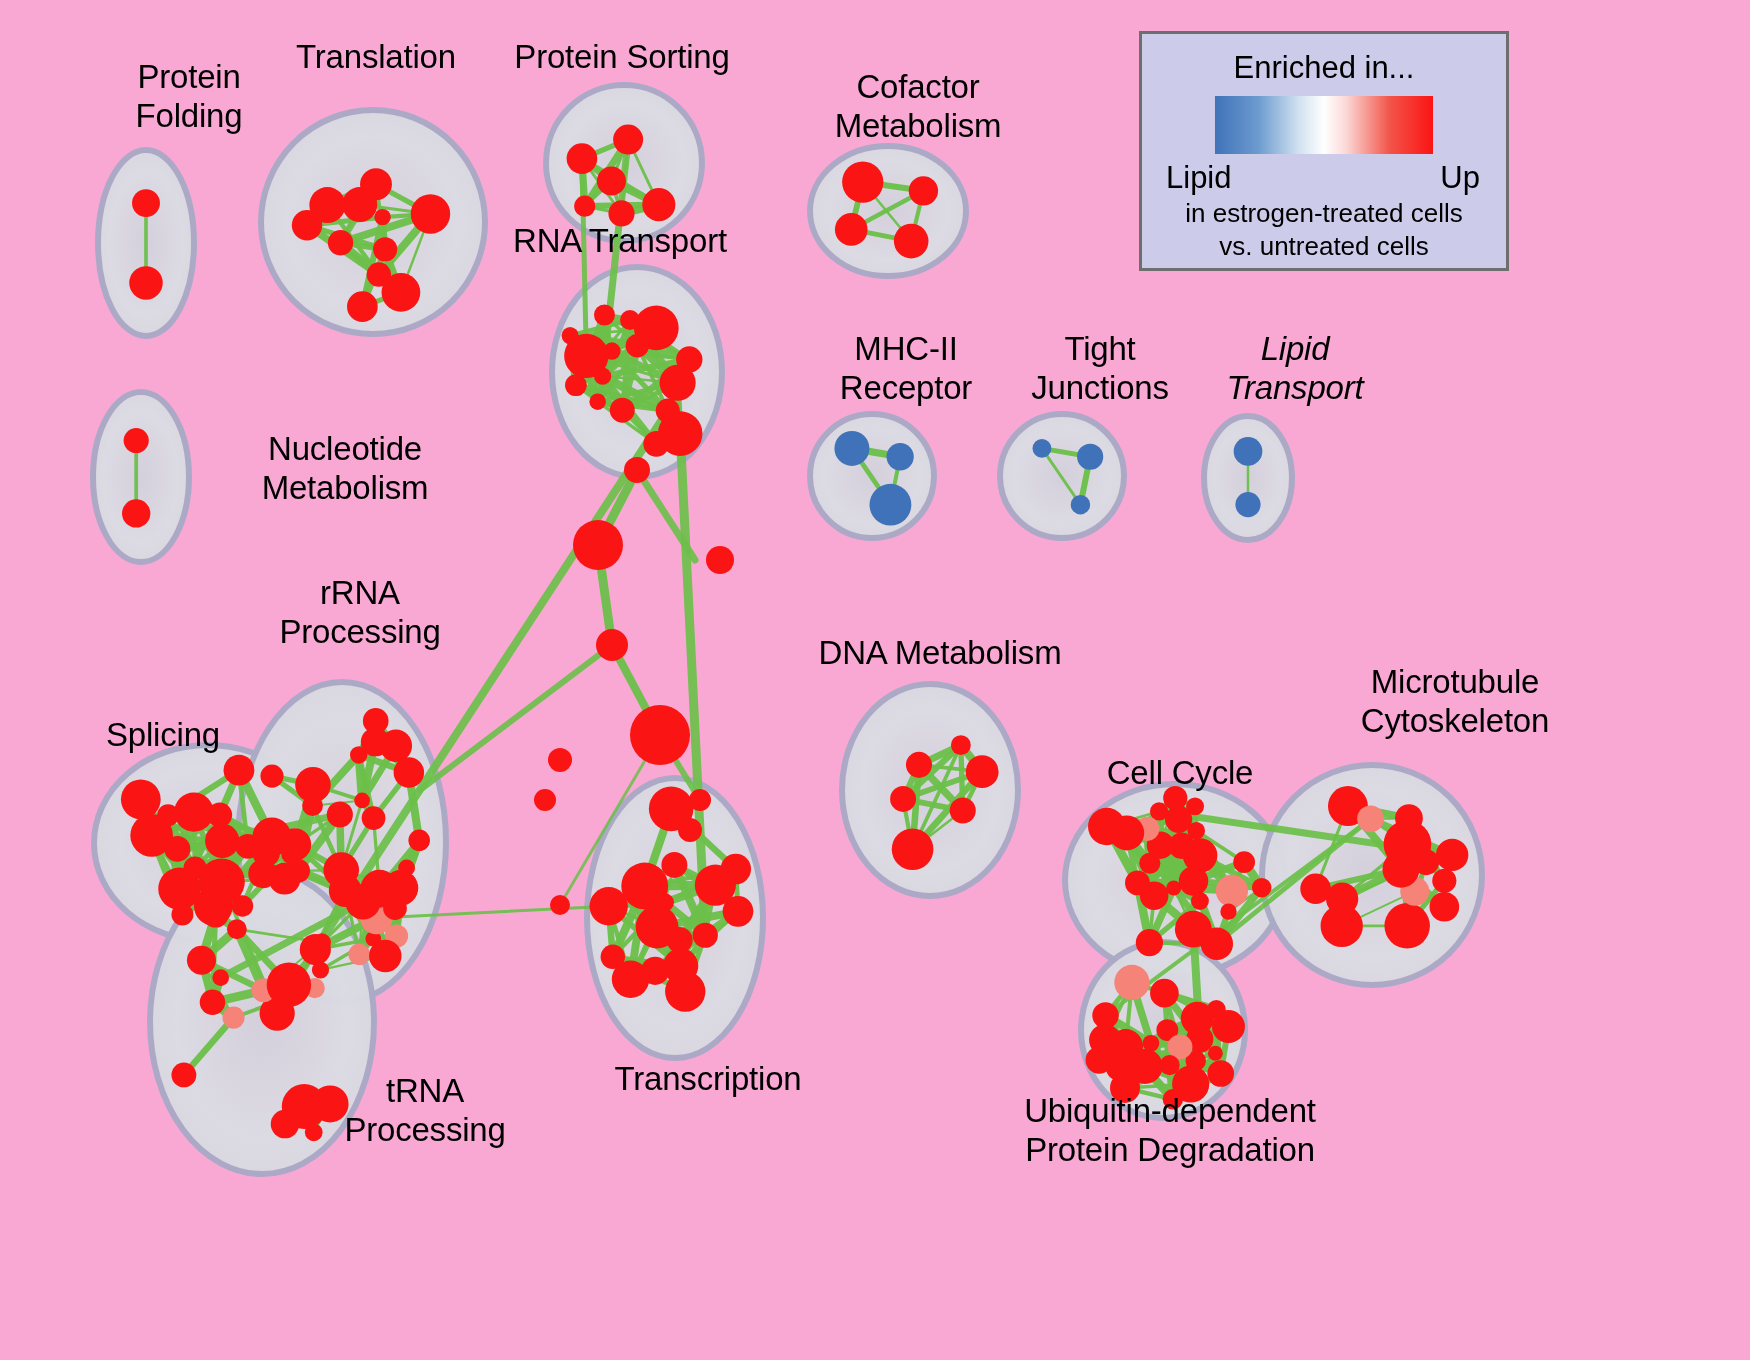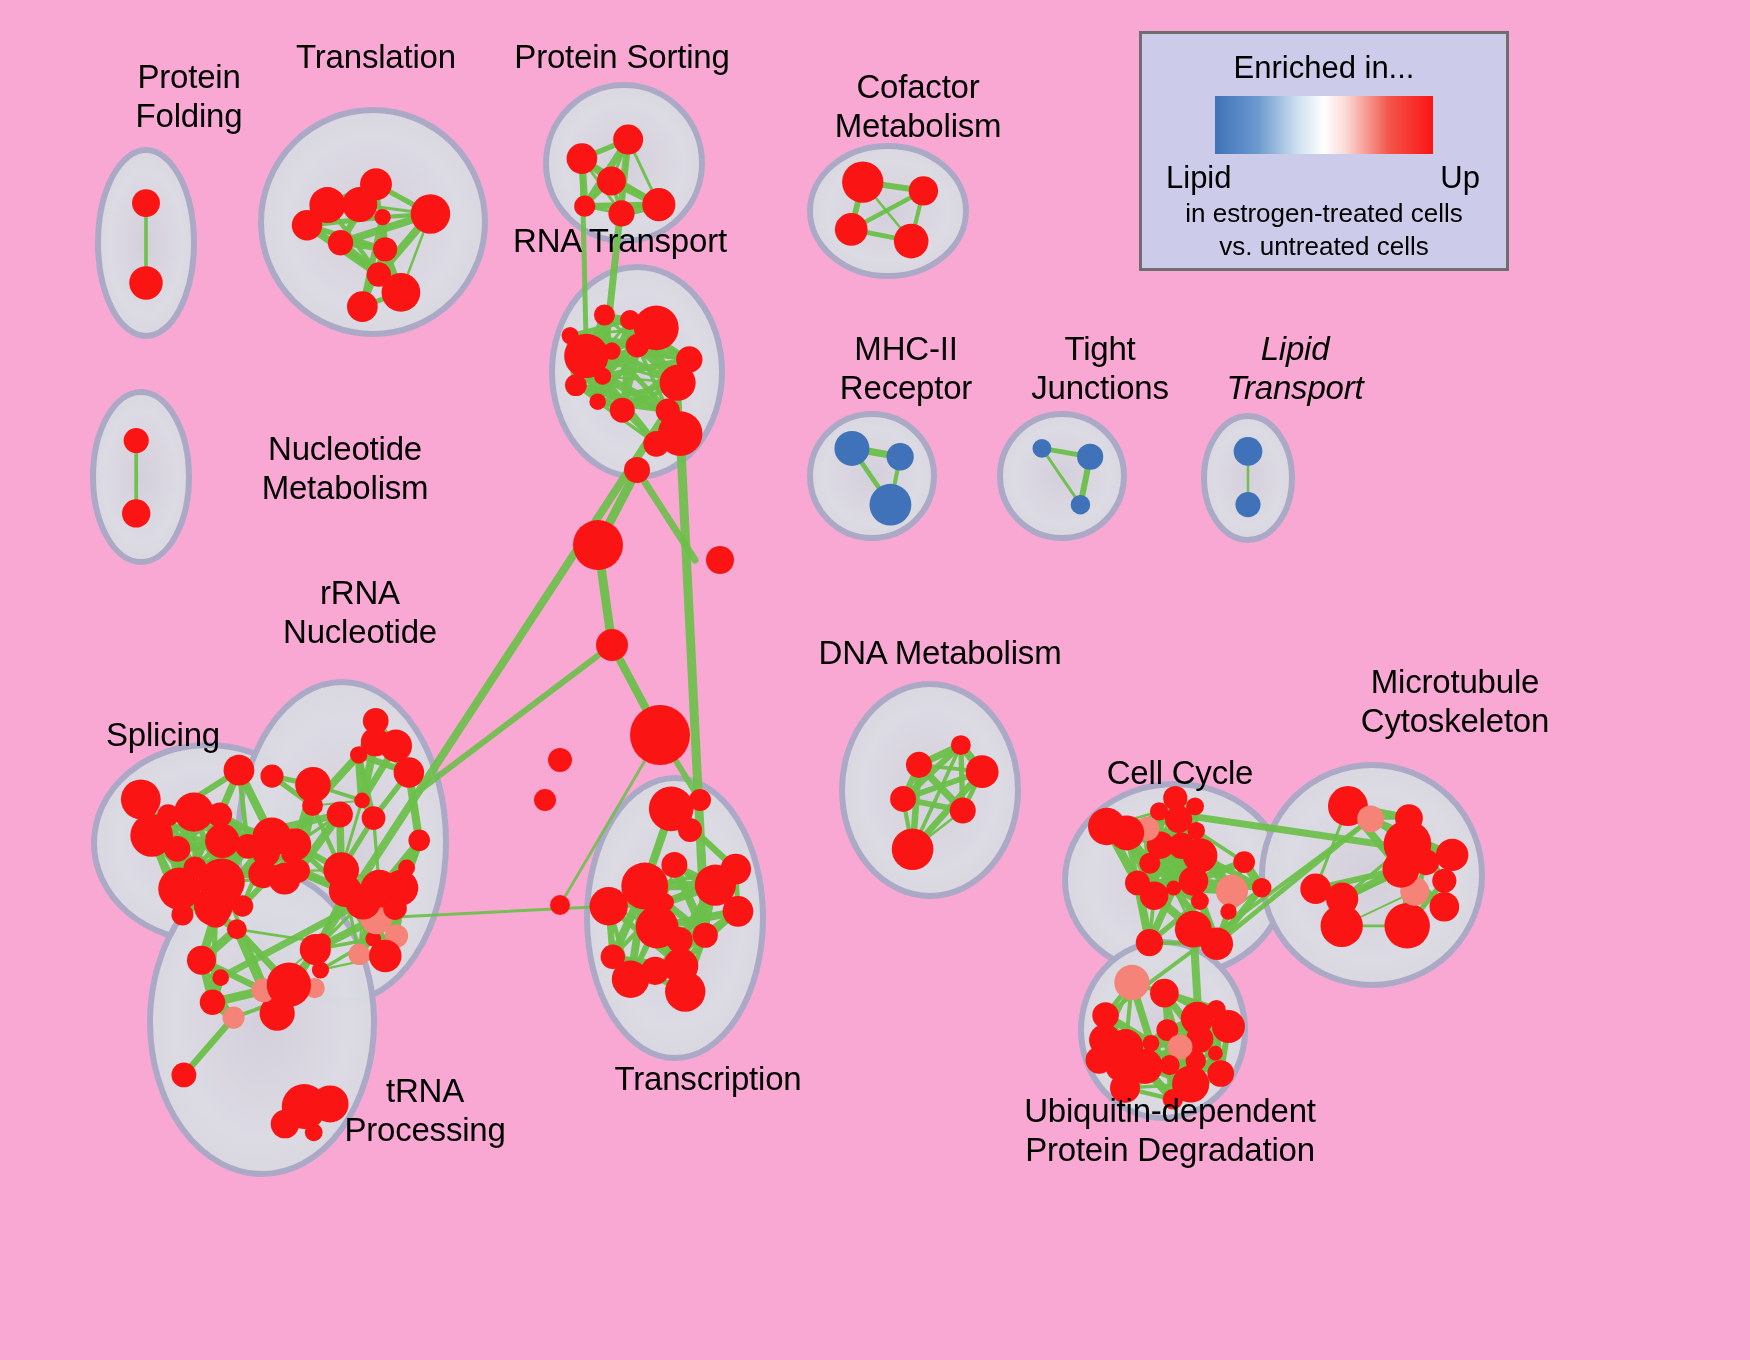--- a/index.html
+++ b/index.html
@@ -903,21 +903,21 @@
       <div class="clabel" style="left: 190px; top: 430px; width: 310px;">Nucleotide
 Metabolism</div>
       <div class="clabel" style="left: 791px; top: 330px; width: 230px;">MHC-II
 Receptor</div>
       <div class="clabel" style="left: 985px; top: 330px; width: 230px;">Tight
 Junctions</div>
       <div class="clabel" style="left: 1180px; top: 330px; width: 230px; font-style: italic;">Lipid
 Transport</div>
       <div class="clabel" style="left: 48px; top: 716px; width: 230px;">Splicing</div>
       <div class="clabel" style="left: 235px; top: 574px; width: 250px;">rRNA
-Nucleotide</div>
+Processing</div>
       <div class="clabel" style="left: 300px; top: 1072px; width: 250px;">tRNA
 Processing</div>
       <div class="clabel" style="left: 558px; top: 1060px; width: 300px;">Transcription</div>
       <div class="clabel" style="left: 760px; top: 634px; width: 360px;">DNA Metabolism</div>
       <div class="clabel" style="left: 1040px; top: 754px; width: 280px;">Cell Cycle</div>
       <div class="clabel" style="left: 1285px; top: 663px; width: 340px;">Microtubule
 Cytoskeleton</div>
       <div class="clabel" style="left: 945px; top: 1092px; width: 450px;">Ubiquitin-dependent
 Protein Degradation</div>
     </div>

